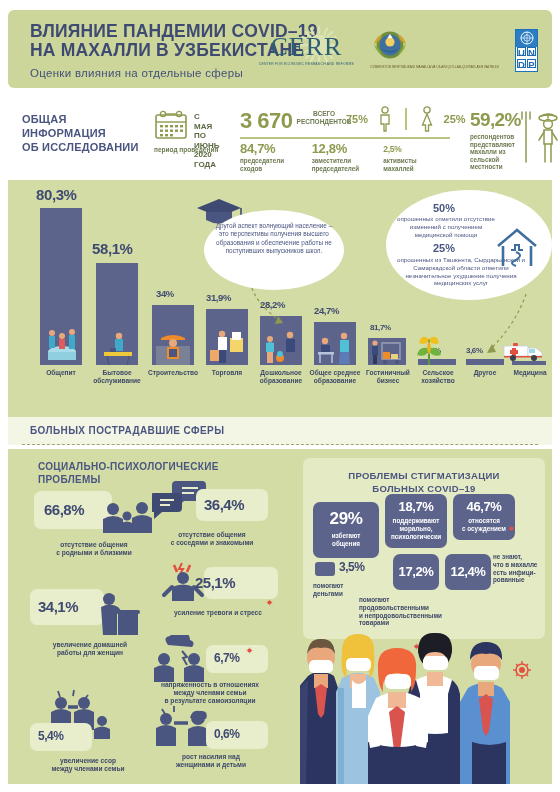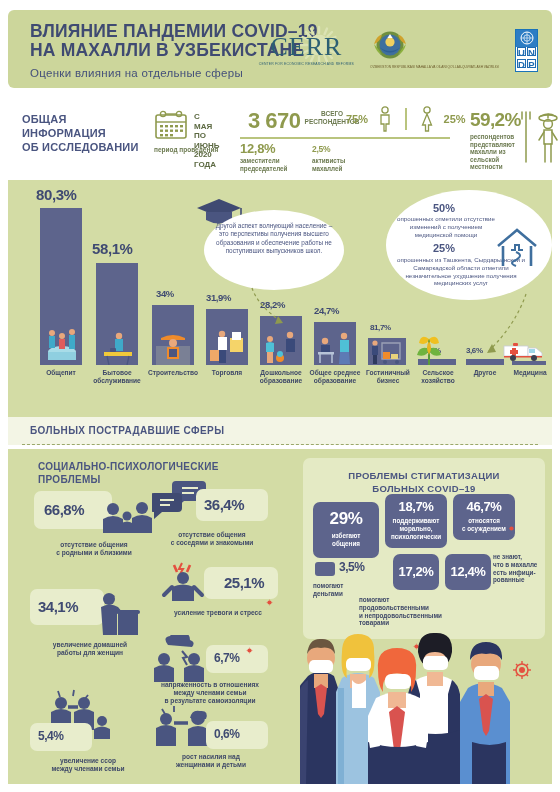--- a/index.html
+++ b/index.html
@@ -44,21 +44,21 @@
 
   
   .geninfo { position:absolute; left:8px; top:96px; width:544px; height:86px; background:#fff; }
   .gi-title { position:absolute; left:14px; top:16px; color:#4a5580; font-weight:bold; font-size:11px; line-height:14px; letter-spacing:.2px; }
   .gi-cal { position:absolute; left:146px; top:14px; }
   .cal-icon { width:34px; height:30px; }
   .cal-text { position:absolute; left:40px; top:2px; font-size:8px; color:#5d6a43; font-weight:bold; line-height:9.5px; }
   .cal-cap { position:absolute; left:0px; top:36px; font-size:6.5px; color:#6c7a50; font-weight:bold; white-space:nowrap; }
 
   .gi-total { position:absolute; left:232px; top:14px; }
-  .gi-total .num { font-size:22px; font-weight:bold; color:#8f9a4e; line-height:22px; letter-spacing:-.5px; display:inline-block; vertical-align:middle;margin-left:8px;}
+  .gi-total .num { font-size:22px; font-weight:bold; color:#8f9a4e; line-height:22px; letter-spacing:-.5px; display:inline-block; vertical-align:middle;}
   .gi-total .cap { display:inline-block; vertical-align:middle; font-size:6.5px; color:#6c7a50; font-weight:bold; line-height:8px; margin-left:4px; }
   .rule { position:absolute; left:232px; top:41px; width:210px; height:1.5px; background:#b9c47e; }
 
   .gender { position:absolute; left:338px; top:10px; display:flex; align-items:center; gap:10px; }
   .gender .pct { font-size:11px; font-weight:bold; color:#8f9a4e; }
   .gender .divider { width:1.5px; height:22px; background:#b9c47e; margin:0 3px; }
 
   .gi-breakdown { position:absolute; left:232px; top:46px; width:215px; display:flex; }
   .gib { width:72px; }
   .gib .p { font-size:13px; font-weight:bold; color:#8f9a4e; line-height:14px; letter-spacing:-.3px;}
@@ -243,20 +243,27 @@
           <circle cx="7" cy="4" r="3.1" fill="none" stroke="#8f9a4e" stroke-width="1.3"></circle>
           <path d="M7 8 L2.5 19h3v6h3v-6h3z" fill="none" stroke="#8f9a4e" stroke-width="1.3"></path>
         </svg>
       <span class="pct">25%</span>
     </div>
 
     <div class="rule"></div>
 
     <div class="gi-breakdown">
       <div class="gib">
+        <div class="p">84,7%</div>
+        <div class="c">
+          <span style="display:block">председатели</span>
+          <span style="display:block">сходов</span>
+        </div>
+      </div>
+      <div class="gib">
         <div class="p">12,8%</div>
         <div class="c">
           <span style="display:block">заместители</span>
           <span style="display:block">председателей</span>
         </div>
       </div>
       <div class="gib small">
         <div class="p">2,5%</div>
         <div class="c">
           <span style="display:block">активисты</span>
@@ -470,21 +477,21 @@
     </div>
 
     <svg style="position:absolute; left:152px; top:112px;" width="46" height="42" viewBox="0 0 46 42">
       <path d="M14 4 l3 7 M30 4 l-3 7" stroke="#e4503f" stroke-width="2.6" fill="none"></path>
       <path d="M22 2 l-3 6 h4 l-3 5" stroke="#e4503f" stroke-width="2" fill="none"></path>
       <circle cx="23" cy="17" r="6" fill="#4a5580"></circle>
       <path d="M12 26 q11-5 22 0 v14 h-22z" fill="#4a5580"></path>
       <path d="M12 26 l-8 8 M34 26 l8 8" stroke="#4a5580" stroke-width="4" stroke-linecap="round" fill="none"></path>
     </svg>
     <div class="chip" style="left:196px; top:118px; width:74px; height:32px;"></div>
-    <div class="chipnum" style="left:216px; top:125px;">25,1%</div>
+    <div class="chipnum" style="left:187px; top:125px;">25,1%</div>
     <div class="cap" style="left:140px; top:160px; width:140px;">усиление тревоги и стресс</div>
 
     <div class="chip" style="left:22px; top:140px; width:74px; height:36px;"></div>
     <div class="chipnum" style="left:30px; top:149px;">34,1%</div>
     <svg style="position:absolute; left:84px; top:140px;" width="50" height="52" viewBox="0 0 50 52">
       <circle cx="17" cy="10" r="6" fill="#4a5580"></circle>
         <path d="M11 10 q4-8 12-3 q-3 4 -12 3z" fill="#4a5580"></path>
       <path d="M9 18 q9-5 17 0 l5 6 h-6 v22 h-14z" fill="#4a5580"></path>
       <rect x="26" y="24" width="20" height="22" fill="#4a5580"></rect>
       <rect x="24" y="21" width="24" height="4" rx="2" fill="#4a5580"></rect>

